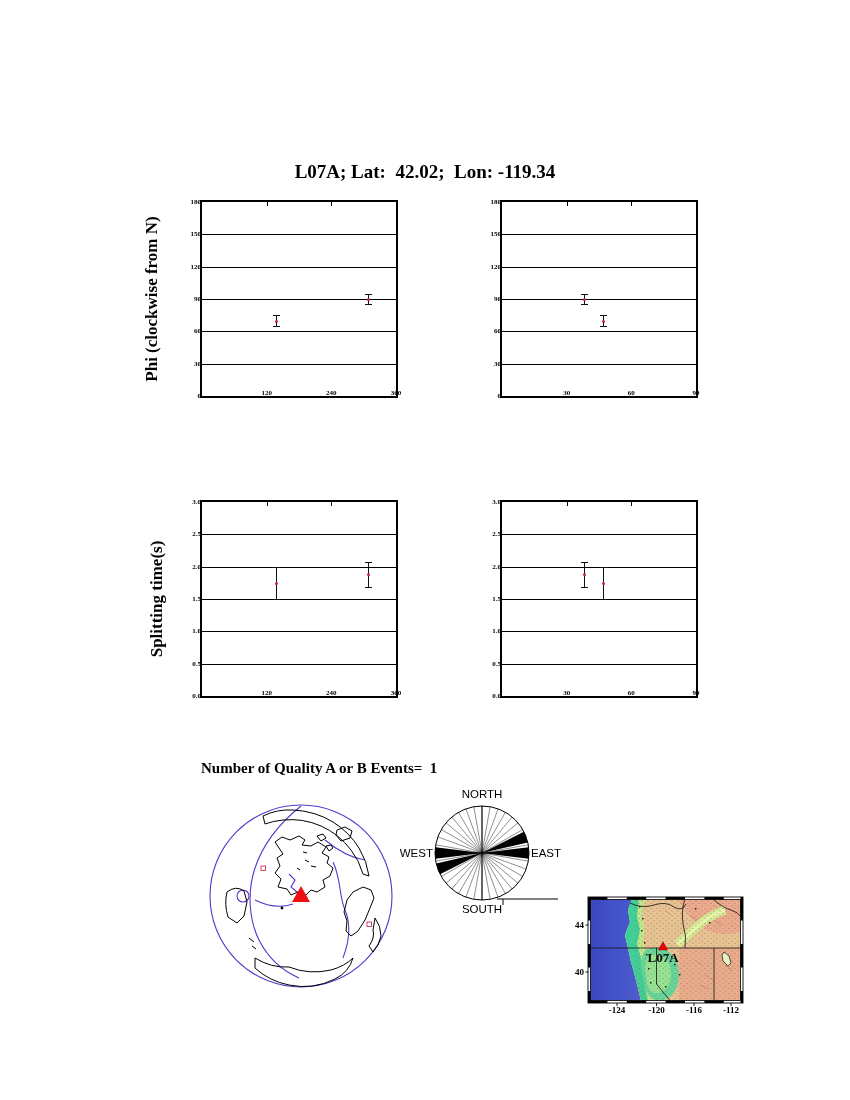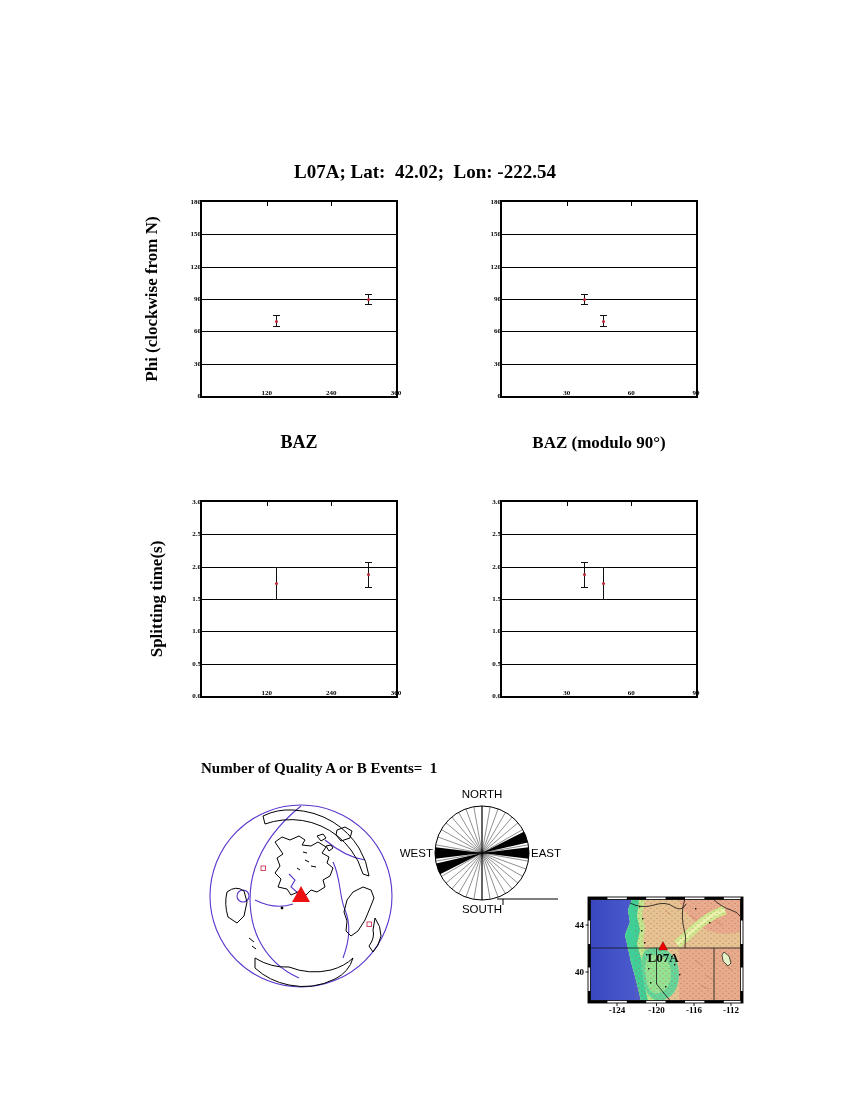--- a/index.html
+++ b/index.html
@@ -33,21 +33,21 @@
   svg{position:absolute;overflow:visible;}
   .roseText{font-family:"Liberation Sans",sans-serif;font-size:11.5px;fill:#000;}
   .mapTick{font-family:"Liberation Serif",serif;font-size:9px;font-weight:bold;fill:#000;}
   .stationText{font-family:"Liberation Serif",serif;font-size:13px;font-weight:bold;fill:#0a0a0a;}
 </style>
 </head>
 <body>
 
 <div class="page">
 
-  <div class="title">L07A; Lat:  42.02;  Lon: -222.54</div>
+  <div class="title">L07A; Lat:  42.02;  Lon: -119.34</div>
 
   <div class="rotlab" id="phiLab">Phi (clockwise from N)</div>
   <div class="rotlab" id="dtLab">Splitting time(s)</div>
 
   <div class="panel" id="panel0">
       <span class="ylab" style="top: 194px;">0</span>
       <div class="gridline" style="top: 161.667px;"></div>
       <span class="ylab" style="top: 161.667px;">30</span>
       <div class="gridline" style="top: 129.333px;"></div>
       <span class="ylab" style="top: 129.333px;">60</span>
@@ -147,22 +147,20 @@
       <div class="ebar" style="left: 81.9111px; top: 60.14px; height: 25.22px;"></div>
       <div class="ecap" style="left: 78.9111px; top: 60.14px;"></div>
       <div class="ecap" style="left: 78.9111px; top: 85.36px;"></div>
       <div class="edot" style="left: 80.9111px; top: 71.4267px;"></div>
       <div class="ebar" style="left: 101.311px; top: 64.6667px; height: 32.3333px;"></div>
       <div class="ecap" style="left: 98.3111px; top: 64.6667px;"></div>
       <div class="ecap" style="left: 98.3111px; top: 97px;"></div>
       <div class="edot" style="left: 100.311px; top: 79.8333px;"></div>
     </div>
 
-  <div class="xaxis-title" id="bazLab">BAZ</div>
-  <div class="xaxis-title" id="bazModLab">BAZ (modulo 90°)</div>
 
   <div class="summary" id="sum2">Number of Quality A or B Events=  1</div>
 
   <svg id="globe" style="left:205px;top:800px" width="192" height="192" viewBox="0 0 192 192">
     <g fill="none" stroke="#5a35cc" stroke-width="1.1">
       <circle cx="96" cy="96" r="91"></circle>
       <path d="M96,6 C76,22 58,44 50,68 C42,92 44,120 54,140 C62,156 76,170 94,178"></path>
       <path d="M128,62 C136,78 134,96 140,110 C146,124 144,142 138,158"></path>
       <path d="M84,74 l6,6 -4,7 7,6 -3,7"></path>
       <path d="M50,100 C62,106 76,108 88,104"></path>

